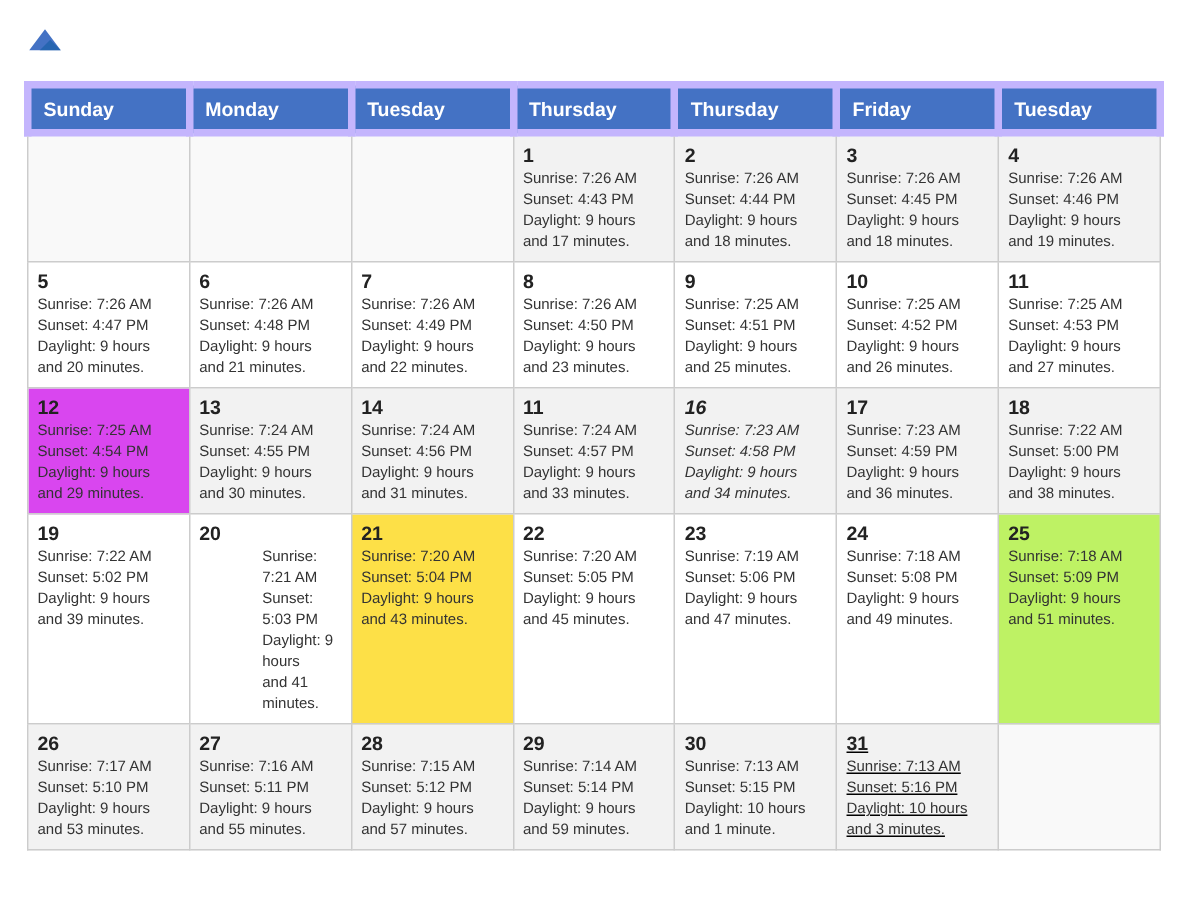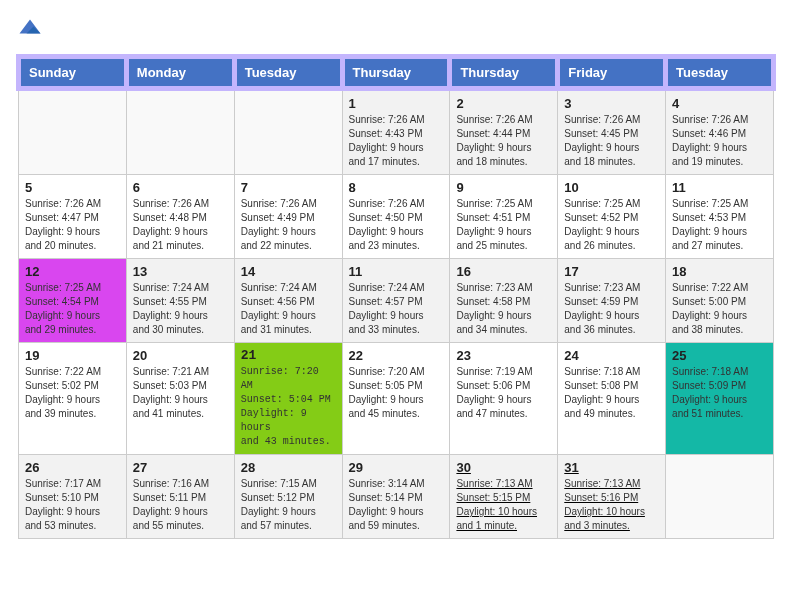--- a/index.html
+++ b/index.html
@@ -229,21 +229,21 @@
 Daylight: 9 hours
 and 31 minutes.</div>
         </td>
         <td style="background: rgb(242, 242, 242);">
           <span class="day-num">11</span>
           <div class="day-info" style="white-space: pre-line;">Sunrise: 7:24 AM
 Sunset: 4:57 PM
 Daylight: 9 hours
 and 33 minutes.</div>
         </td>
-        <td style="background: rgb(242, 242, 242);">
+        <td style="background: rgb(242, 242, 242); font-style: italic;">
           <span class="day-num">16</span>
           <div class="day-info" style="white-space: pre-line;">Sunrise: 7:23 AM
 Sunset: 4:58 PM
 Daylight: 9 hours
 and 34 minutes.</div>
         </td>
         <td style="background: rgb(242, 242, 242);">
           <span class="day-num">17</span>
           <div class="day-info" style="white-space: pre-line;">Sunrise: 7:23 AM
 Sunset: 4:59 PM
@@ -261,26 +261,26 @@
       <tr>
         <td style="background: rgb(255, 255, 255);">
           <span class="day-num">19</span>
           <div class="day-info" style="white-space: pre-line;">Sunrise: 7:22 AM
 Sunset: 5:02 PM
 Daylight: 9 hours
 and 39 minutes.</div>
         </td>
         <td style="background: rgb(255, 255, 255);">
           <span class="day-num">20</span>
-          <div class="day-info" style="white-space: pre-line;">Sunrise: 7:21 AM
+          <div class="day-info" style="white-space: pre-line; margin-left: 42px;">Sunrise: 7:21 AM
 Sunset: 5:03 PM
 Daylight: 9 hours
 and 41 minutes.</div>
         </td>
-        <td style="background: #84cc16; font-family: Liberation Mono, monospace;">
+        <td style="background: #fde047;">
           <span class="day-num">21</span>
           <div class="day-info" style="white-space: pre-line;">Sunrise: 7:20 AM
 Sunset: 5:04 PM
 Daylight: 9 hours
 and 43 minutes.</div>
         </td>
         <td style="background: rgb(255, 255, 255);">
           <span class="day-num">22</span>
           <div class="day-info" style="white-space: pre-line;">Sunrise: 7:20 AM
 Sunset: 5:05 PM
@@ -294,21 +294,21 @@
 Daylight: 9 hours
 and 47 minutes.</div>
         </td>
         <td style="background: rgb(255, 255, 255);">
           <span class="day-num">24</span>
           <div class="day-info" style="white-space: pre-line;">Sunrise: 7:18 AM
 Sunset: 5:08 PM
 Daylight: 9 hours
 and 49 minutes.</div>
         </td>
-        <td style="background: #14b8a6;">
+        <td style="background: #bef264;">
           <span class="day-num">25</span>
           <div class="day-info" style="white-space: pre-line;">Sunrise: 7:18 AM
 Sunset: 5:09 PM
 Daylight: 9 hours
 and 51 minutes.</div>
         </td>
       </tr>
       <tr>
         <td style="background: rgb(242, 242, 242);">
           <span class="day-num">26</span>
@@ -326,26 +326,26 @@
         </td>
         <td style="background: rgb(242, 242, 242);">
           <span class="day-num">28</span>
           <div class="day-info" style="white-space: pre-line;">Sunrise: 7:15 AM
 Sunset: 5:12 PM
 Daylight: 9 hours
 and 57 minutes.</div>
         </td>
         <td style="background: rgb(242, 242, 242);">
           <span class="day-num">29</span>
-          <div class="day-info" style="white-space: pre-line;">Sunrise: 3:14 AM
+          <div class="day-info" style="white-space: pre-line;">Sunrise: 7:14 AM
 Sunset: 5:14 PM
 Daylight: 9 hours
 and 59 minutes.</div>
         </td>
-        <td style="background: rgb(242, 242, 242); text-decoration: underline;">
+        <td style="background: rgb(242, 242, 242);">
           <span class="day-num">30</span>
           <div class="day-info" style="white-space: pre-line;">Sunrise: 7:13 AM
 Sunset: 5:15 PM
 Daylight: 10 hours
 and 1 minute.</div>
         </td>
         <td style="background: rgb(242, 242, 242); text-decoration: underline;">
           <span class="day-num">31</span>
           <div class="day-info" style="white-space: pre-line;">Sunrise: 7:13 AM
 Sunset: 5:16 PM

